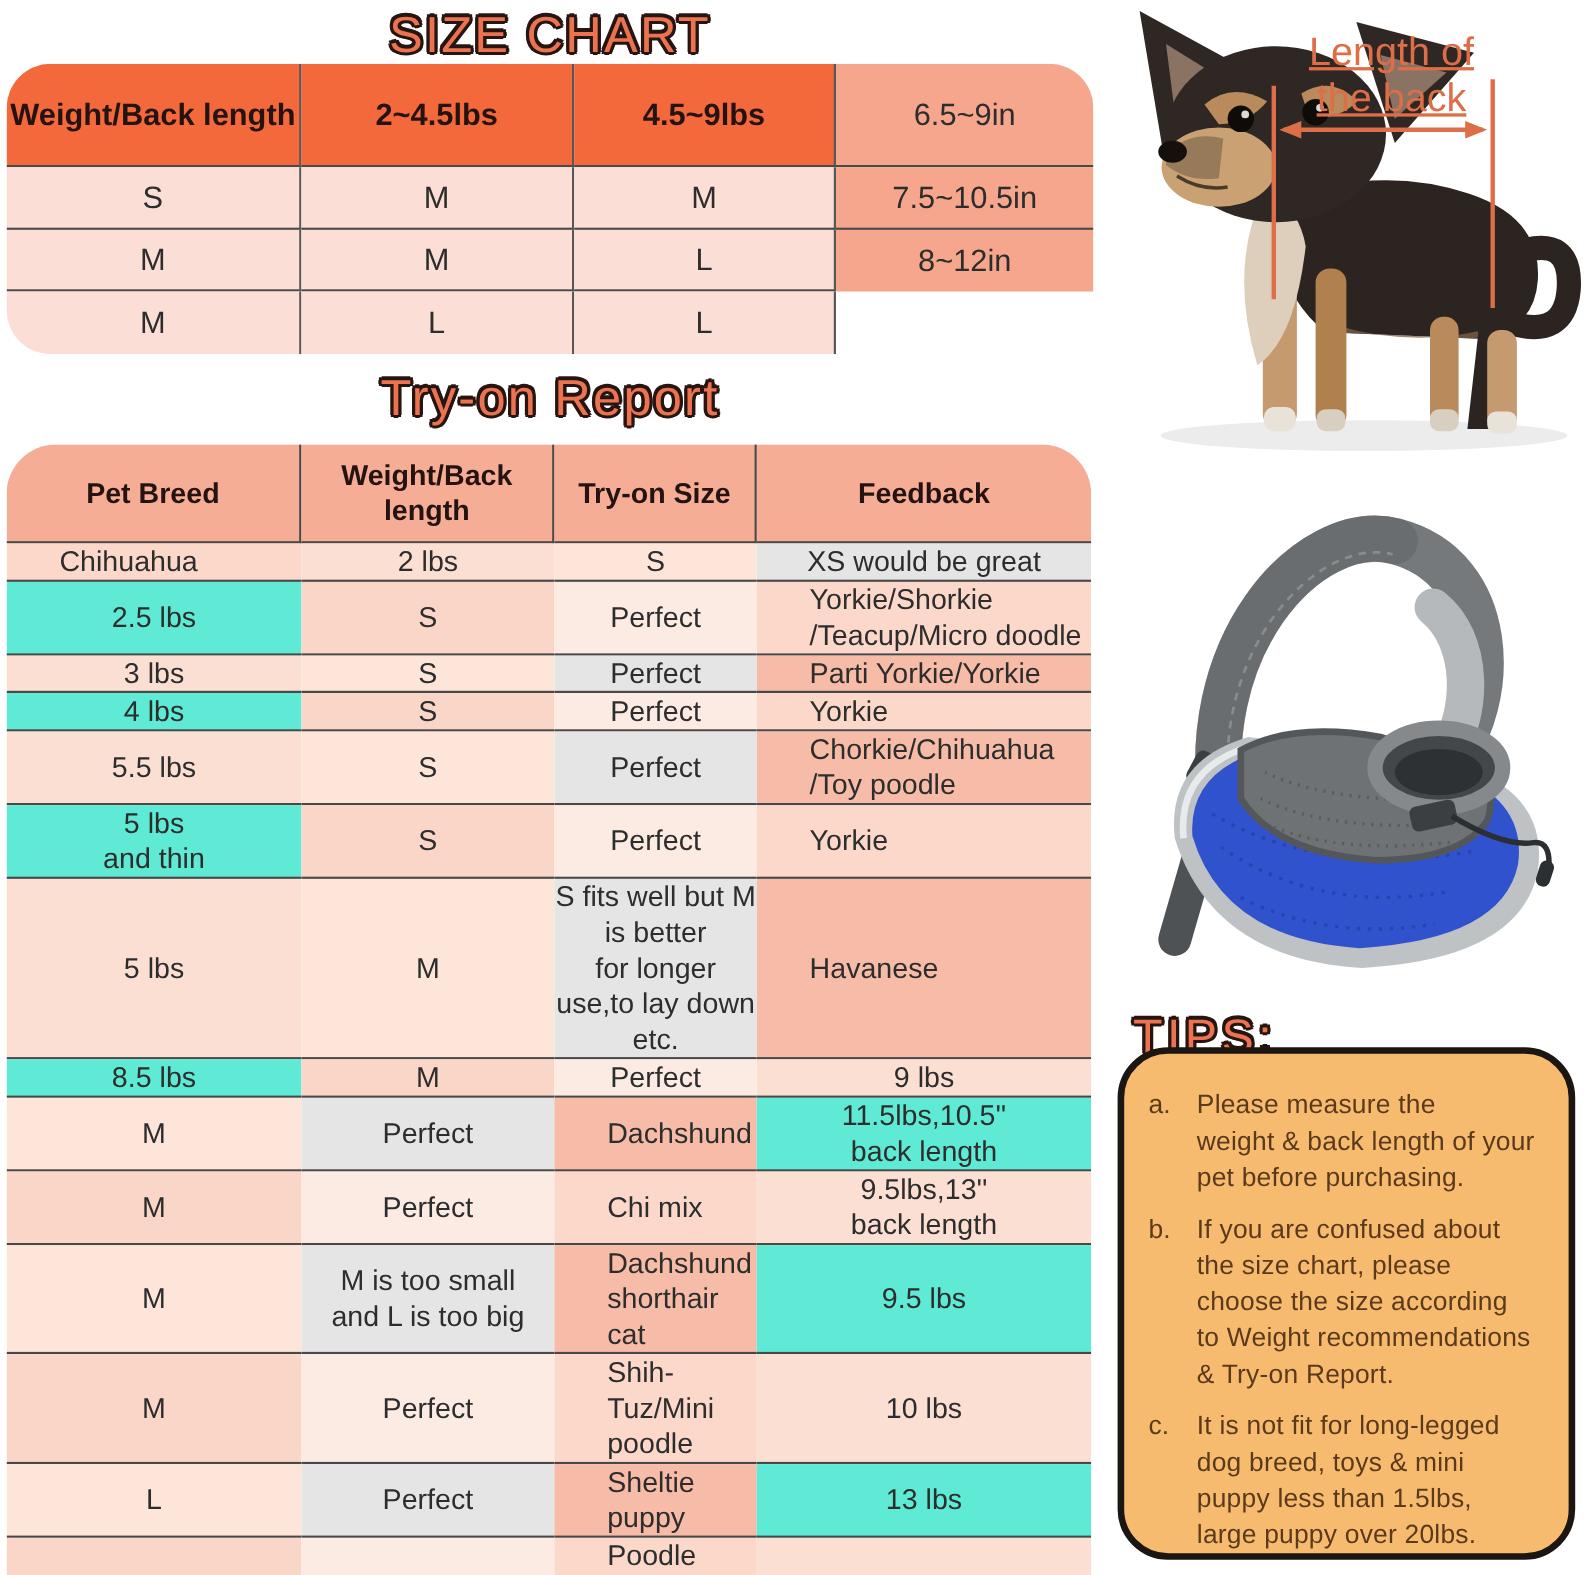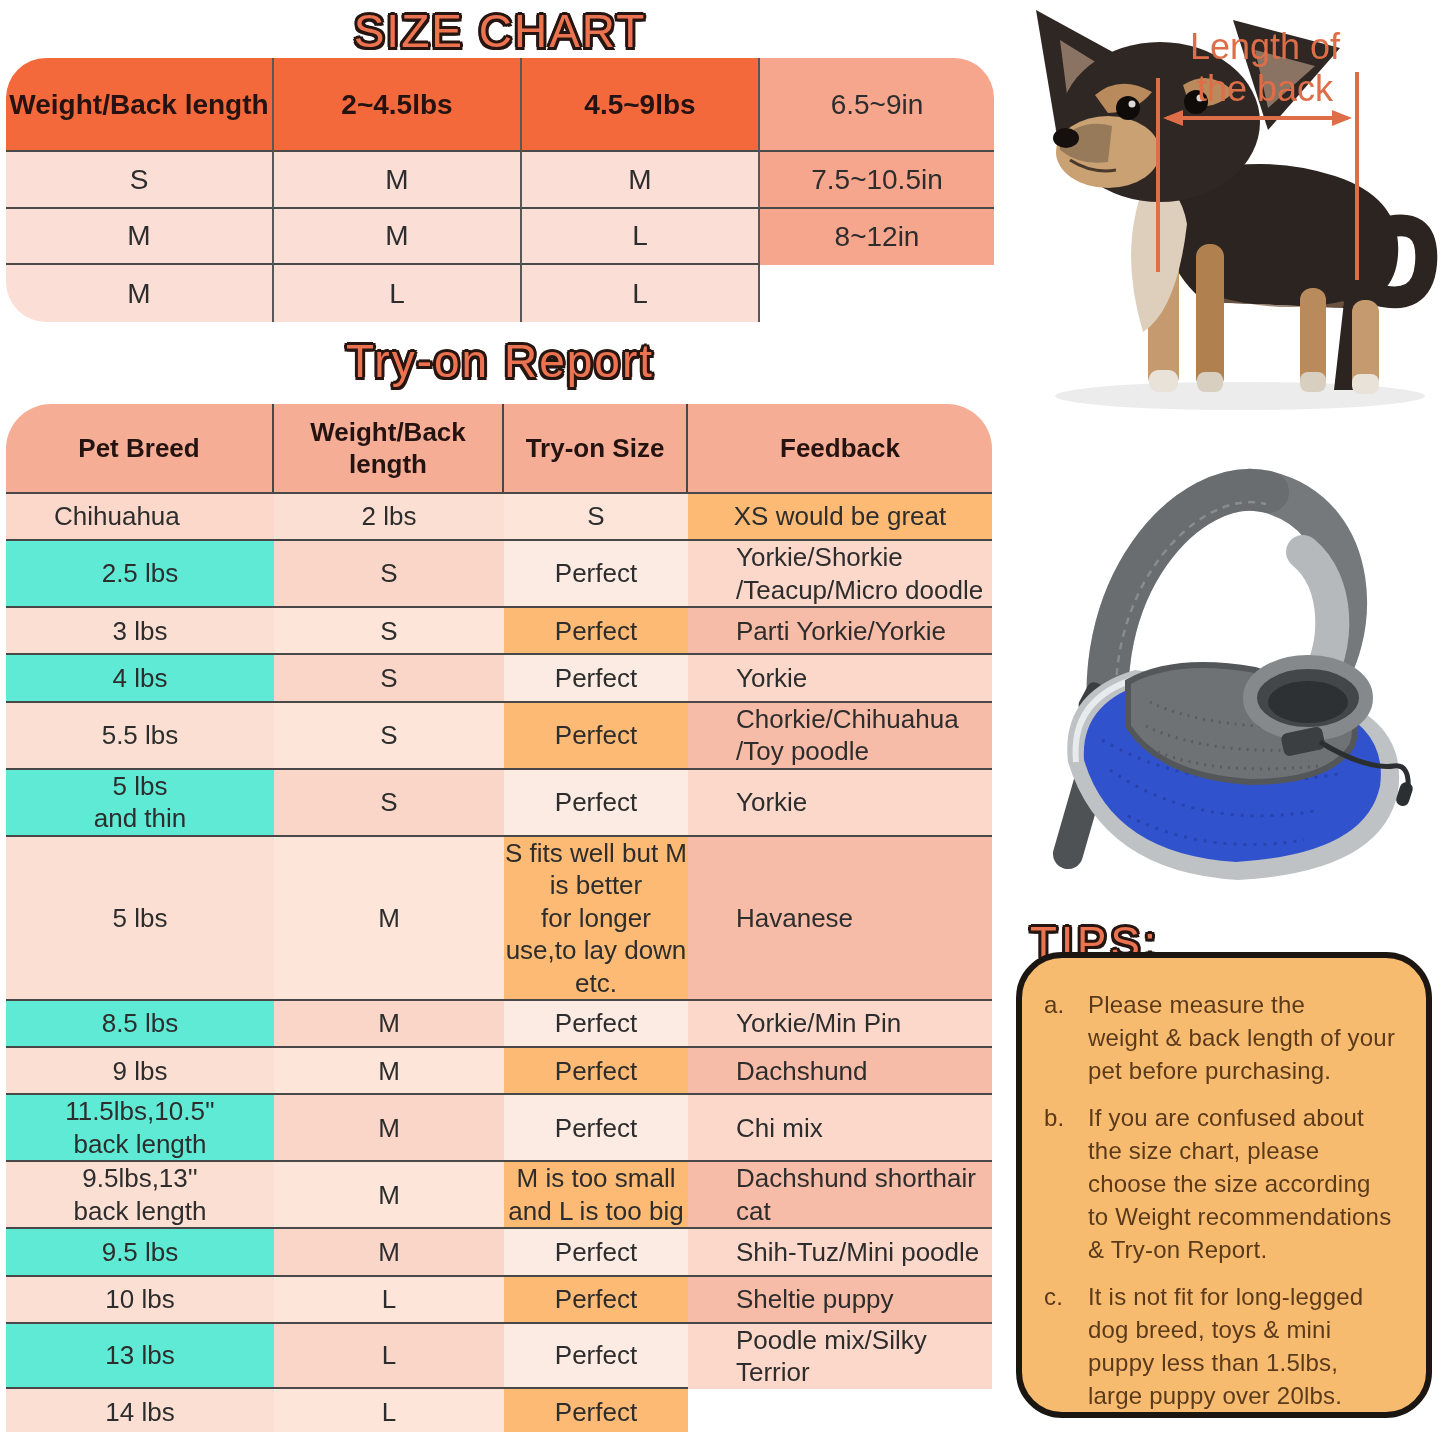--- a/index.html
+++ b/index.html
@@ -39,28 +39,28 @@
     position:absolute; left:6px; top:404px; width:986px; height:1032px;
     display:grid; grid-template-columns:268px 230px 184px 1fr; grid-template-rows:90px repeat(15,1fr);
     border-radius:45px 45px 0 0; overflow:hidden;
   }
   .tryon-table .cell { font-size:26px; border-bottom:2px solid #484848; }
   .tryon-table .cell:nth-last-child(-n+4) { border-bottom:none; }
   .to-h { background:#f6ad96; font-weight:bold; font-size:25px; color:#241310; border-bottom-width:3px; }
   .to-h.sep { border-right:2px solid #484848; }
   .to-breed { justify-content:flex-start; text-align:left; padding-left:48px; }
   .pre { font-size:23px; }
-  .c1l{background:#fbd8ca} .c2l{background:#fcdfd3} .c3l{background:#fde5da} .c4l{background:#fdba74}
+  .c1l{background:#fbd8ca} .c2l{background:#fcdfd3} .c3l{background:#fde5da} .c4l{background:#e5e5e5}
   .c1d{background:#f7bca8} .c2d{background:#5eead4} .c3d{background:#fad6c8} .c4d{background:#fcebe3}
 
   
   .dog-figure { position:absolute; left:0; top:0; width:445px; height:420px; }
   .dog-figure svg { position:absolute; left:0; top:0; }
   .dog-note { position:absolute; left:155px; top:26px; width:220px; text-align:center;
-              font-size:36px; line-height:1.18; color:#dd6e48; white-space:pre-line; }
+              font-size:36px; line-height:1.18; color:#dd6e48; white-space:pre-line;text-decoration:underline; }
 
   
   .carrier { position:absolute; left:10px; top:430px; }
 
   
   .tips-box {
     position:absolute; left:16px; top:952px; width:416px; height:466px;
     background:#f7bb70; border:6px solid #1b1611; border-radius:46px;
     padding:30px 14px 12px 22px;
   }
@@ -127,21 +127,20 @@
         <div class="cell c4d">Perfect</div>
         <div class="cell to-breed c1l">Yorkie</div>
         <div class="cell c2l">5 lbs</div>
         <div class="cell c3l">M</div>
         <div class="cell c4l pre">S fits well but M is better
 for longer use,to lay down etc.</div>
         <div class="cell to-breed c1d">Havanese</div>
         <div class="cell c2d">8.5 lbs</div>
         <div class="cell c3d">M</div>
         <div class="cell c4d">Perfect</div>
-        <div class="cell to-breed c1l">Yorkie/Min Pin</div>
         <div class="cell c2l">9 lbs</div>
         <div class="cell c3l">M</div>
         <div class="cell c4l">Perfect</div>
         <div class="cell to-breed c1d">Dachshund</div>
         <div class="cell c2d pre">11.5lbs,10.5''
 back length</div>
         <div class="cell c3d">M</div>
         <div class="cell c4d">Perfect</div>
         <div class="cell to-breed c1l">Chi mix</div>
         <div class="cell c2l pre">9.5lbs,13''

